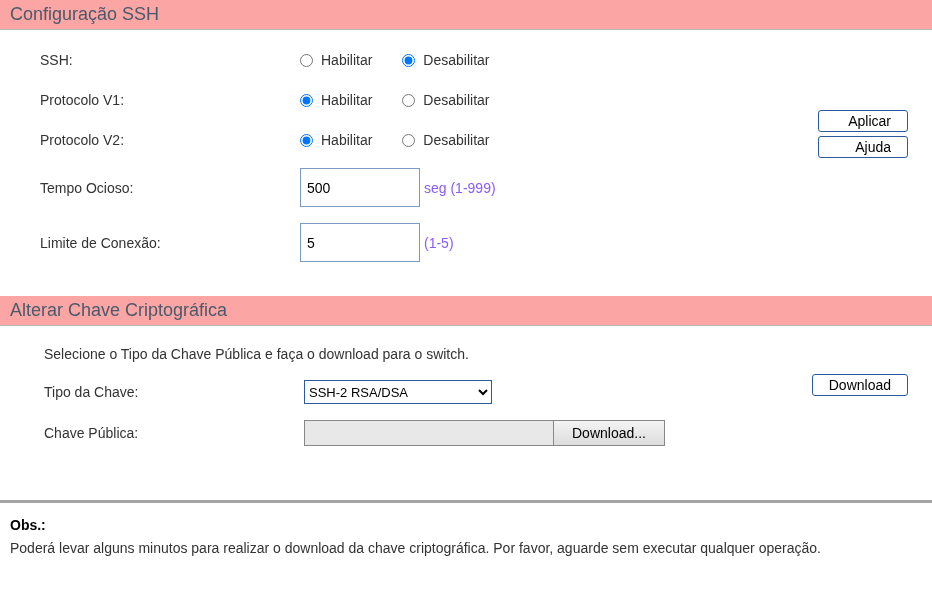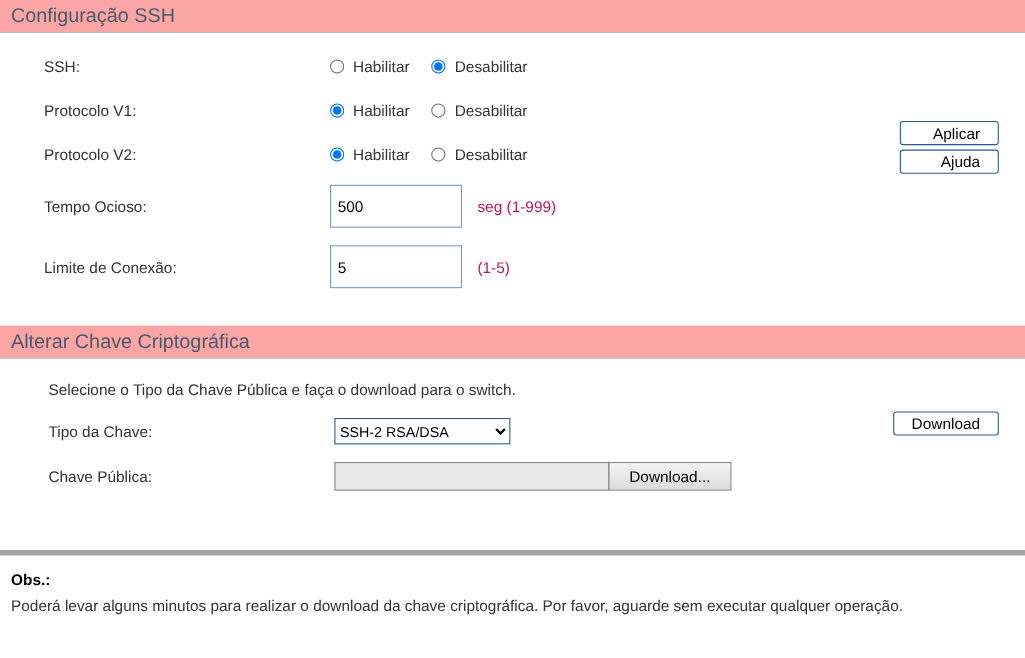--- a/index.html
+++ b/index.html
@@ -31,41 +31,41 @@
       margin-bottom: 16px;
       min-height: 24px;
     }
     .form-label {
       width: 260px;
       color: #333;
     }
     .radio-group {
       display: flex;
       align-items: center;
-      gap: 2px;
+      gap: 12px;
     }
     .radio-wrap {
       display: inline-flex;
       align-items: center;
       margin-right: 18px;
     }
     .radio-wrap input[type="radio"] {
       margin-right: 8px;
     }
     .text-input {
       width: 120px;
       height: 39px;
       border: 1px solid #7a9ac0;
       padding: 2px 6px;
       font-family: inherit;
       font-size: 14px;
     }
     .suffix {
-      margin-left: 14px;
-      color: #be185d;
+      margin-left: 4px;
+      color: #8b5cf6;
     }
     .right-buttons {
       position: absolute;
       right: 24px;
       top: 80px;
       display: flex;
       flex-direction: column;
       gap: 4px;
     }
     .btn {
@@ -78,21 +78,21 @@
       color: #000;
       cursor: pointer;
       min-width: 90px;
       text-align: right;
     }
     .instruction {
       margin: 6px 0 18px 0;
       color: #333;
     }
     .select-box {
-      width: 160px;
+      width: 188px;
       height: 24px;
       border: 1px solid #2a5a9a;
       font-family: inherit;
       font-size: 13px;
       background: #fff;
     }
     .file-path-box {
       width: 250px;
       height: 26px;
       border: 1px solid #888;
@@ -115,21 +115,21 @@
       position: absolute;
       right: 24px;
       top: 48px;
     }
     .key-section-body {
       padding: 14px 10px 30px 44px;
       position: relative;
     }
     .note-section {
       padding: 14px 10px 10px 10px;
-      border-top: 5px solid #a3a3a3;
+      border-top: 3px solid #a3a3a3;
       margin-top: 8px;
     }
     .note-title {
       font-weight: bold;
       color: #000;
       margin-bottom: 6px;
     }
     .note-text {
       color: #333;
       line-height: 1.4;

